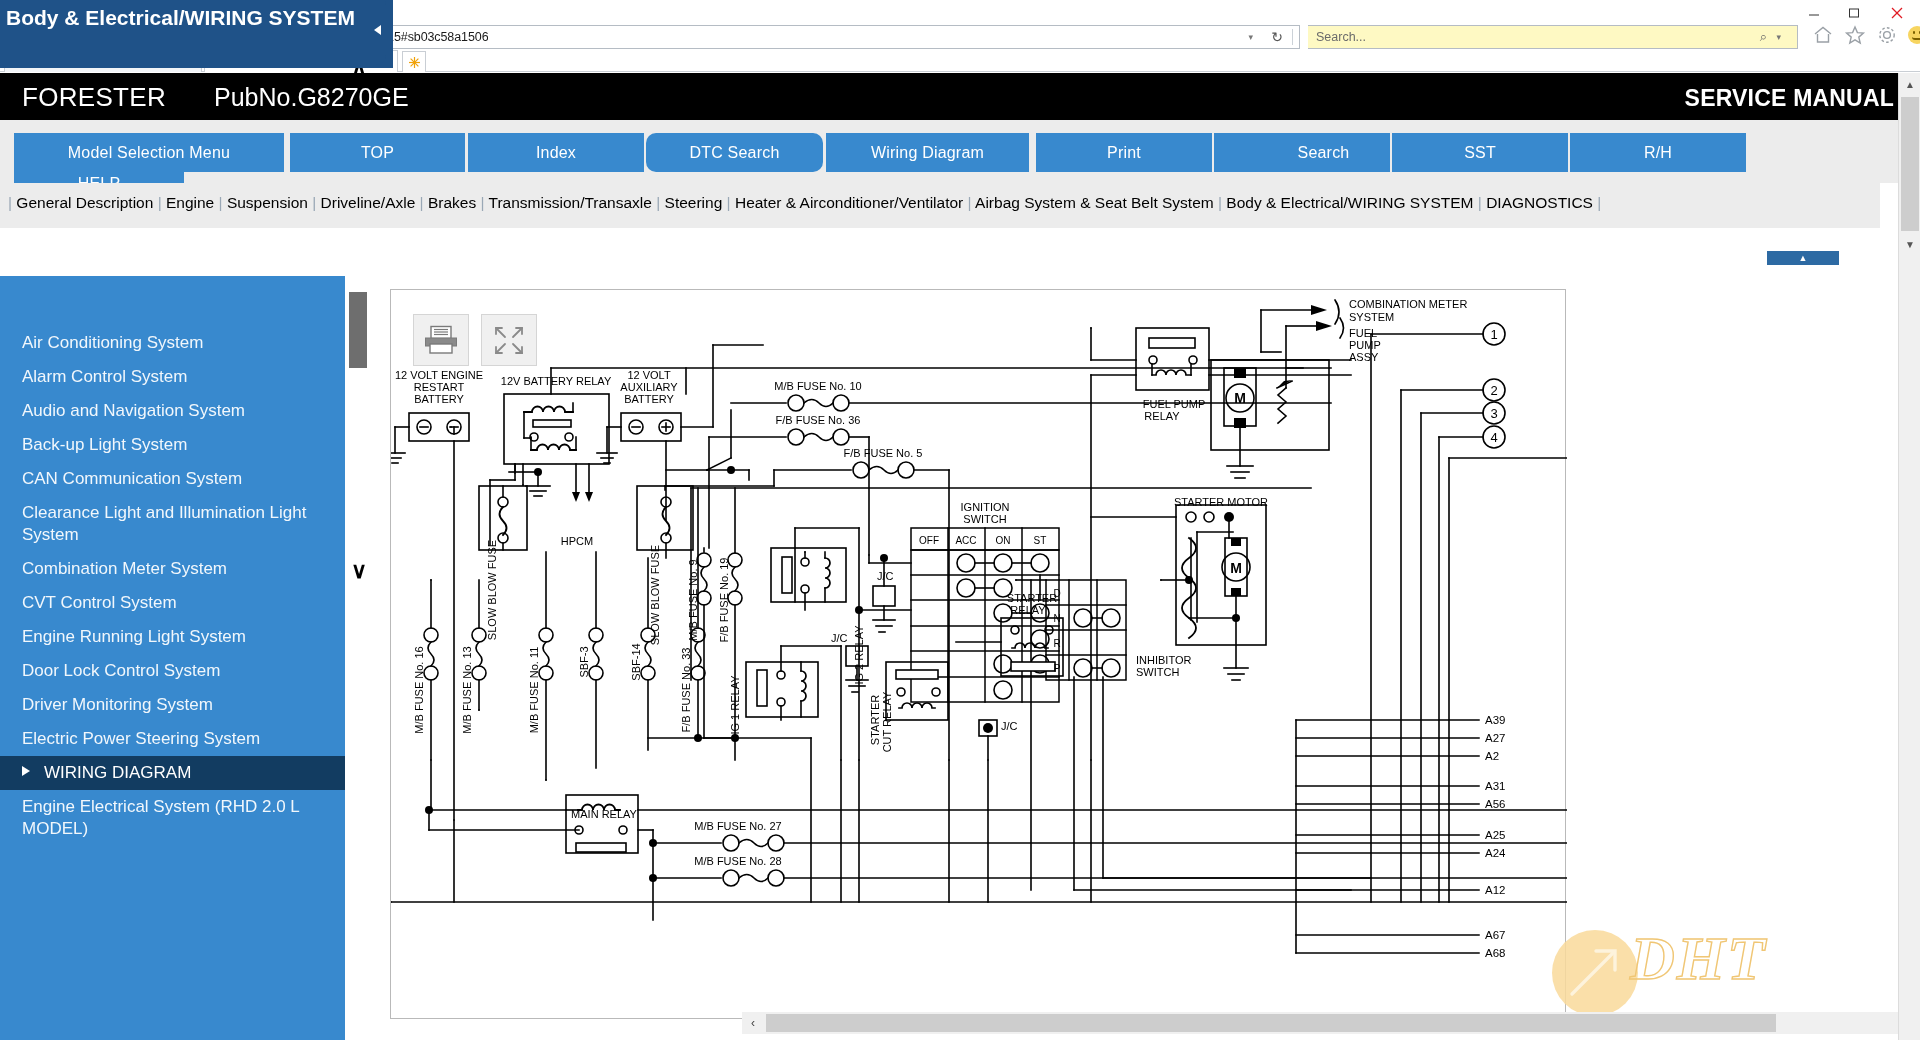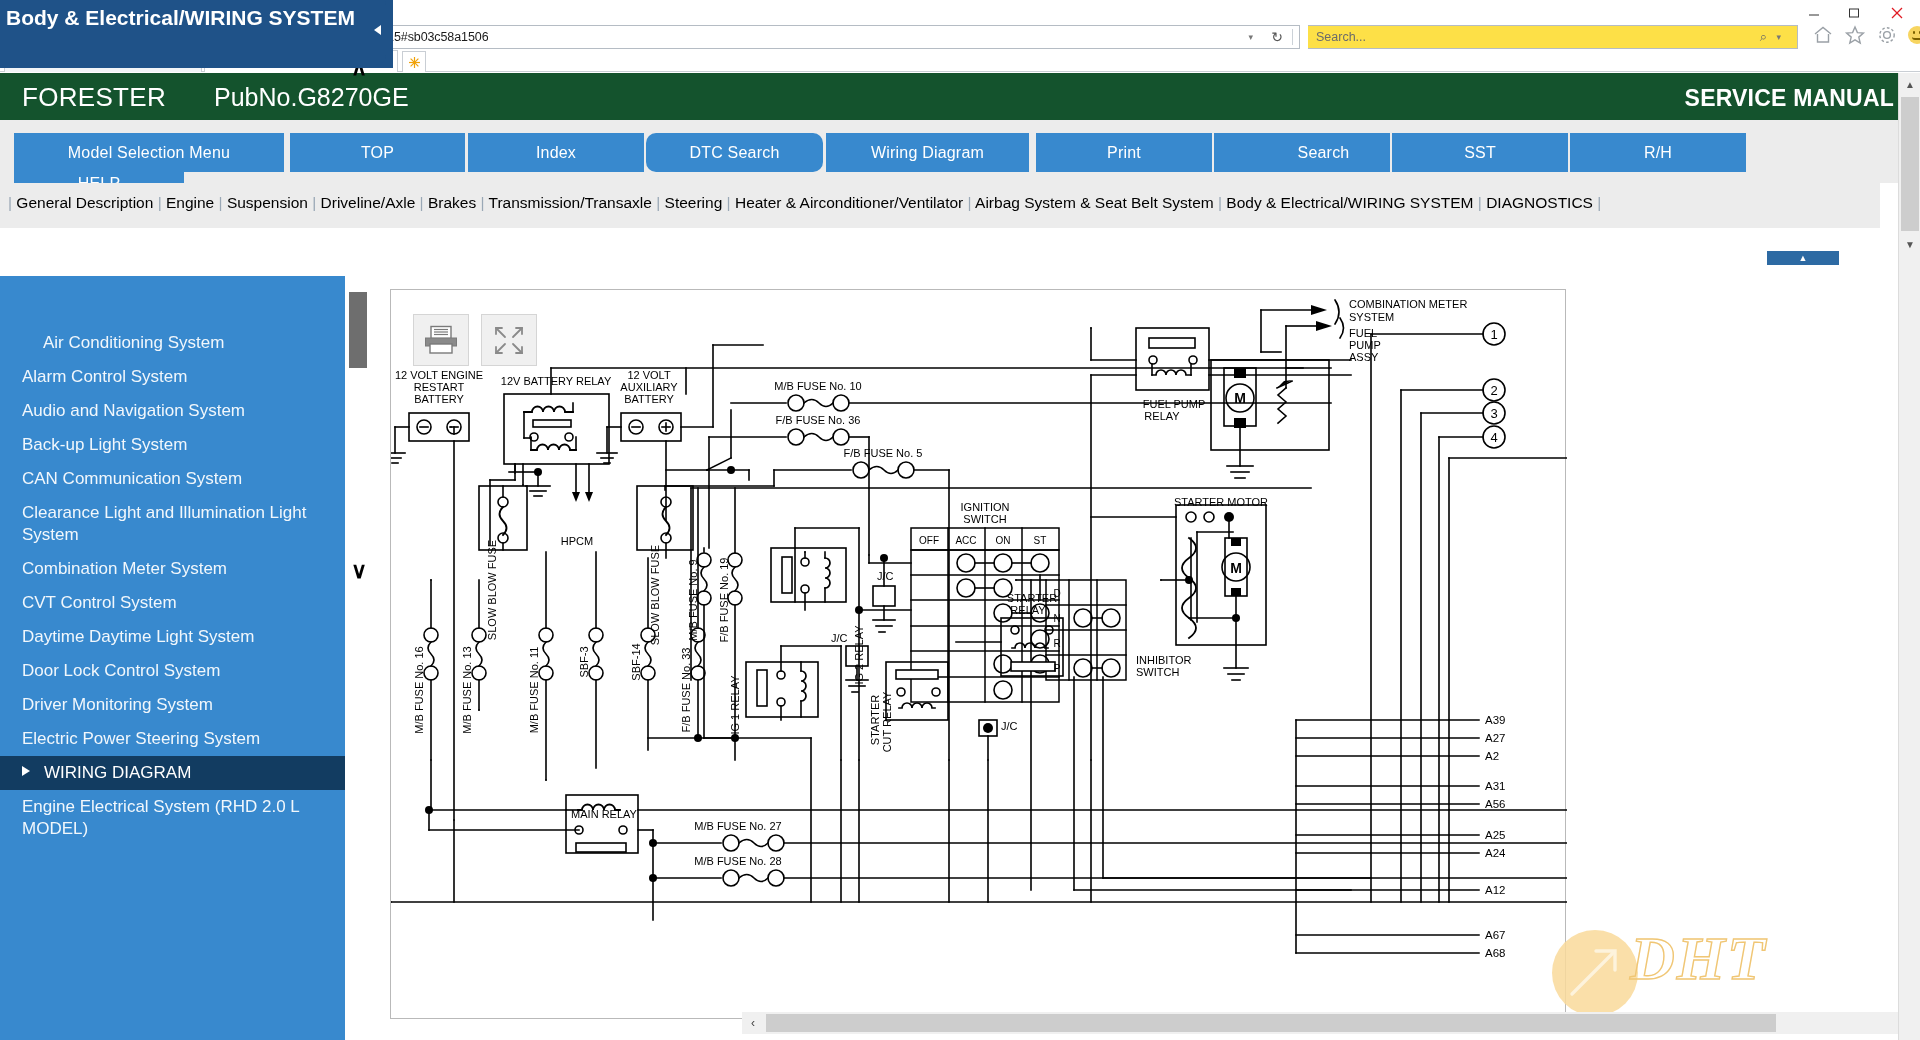--- a/index.html
+++ b/index.html
@@ -30,21 +30,21 @@
   #addr-wrap { position:absolute; left:72px; top:25px; width:1228px; height:24px;
                border:1px solid #b5bcc4; background:#fff; display:flex; align-items:center; }
   #addr-icon { width:20px; height:20px; margin-left:4px; flex:0 0 auto; }
   #addr-text { font-size:12.5px; color:#1b1b1b; margin-left:5px; white-space:nowrap;
                overflow:hidden; letter-spacing:-0.1px;}
   #addr-caret { position:absolute; right:46px; font-size:9px; color:#777; }
   #addr-refresh { position:absolute; right:16px; font-size:14px; color:#555; }
   #addr-sep { position:absolute; right:6px; top:3px; bottom:3px; width:1px; background:#ccd2d8; }
 
   #search-wrap { position:absolute; left:1308px; top:25px; width:490px; height:24px;
-                 border:1px solid #b5bcc4; border-left:none; background:#fde047;
+                 border:1px solid #b5bcc4; border-left:none; background:#fef9c3;
                  display:flex; align-items:center; }
   #search-ph { font-size:12.5px; color:#6b6b6b; margin-left:8px; }
   #search-mag { position:absolute; right:30px; font-size:13px; color:#666; }
   #search-caret { position:absolute; right:16px; font-size:9px; color:#777; }
 
   #chrome-icons { position:absolute; left:1812px; top:24px; display:flex; gap:10px; align-items:center; }
   .ci { width:22px; height:22px; }
   .ci svg { width:22px; height:22px; fill:none; stroke:#9aa0a6; stroke-width:1.4; }
   #smiley { width:18px; height:18px; border-radius:50%; background:#f7d560; position:relative; }
   #smiley:before, #smiley:after { content:""; position:absolute; width:2.4px; height:3.4px;
@@ -64,21 +64,21 @@
   #tab-0 { left:4px; width:198px; }
   #tab-1 { left:204px; width:194px; background:#fff; }
   #tab-1 .tclose { margin-left:auto; font-size:11px; color:#555; padding-left:4px; }
   #tab-new { position:absolute; left:402px; top:1px; width:24px; height:21px;
              border:1px solid #c9ced4; border-bottom:none; background:#fff;
              display:flex; align-items:center; justify-content:center; }
   #tab-new svg { width:13px; height:13px; }
 
   
   #banner { position:absolute; left:0; top:73px; width:1920px; height:53px;
-            background:#14532d; color:#fff; }
+            background:#000000; color:#fff; }
   #banner-model { position:absolute; left:22px; top:9px; font-size:26px; letter-spacing:.3px; }
   #banner-pub   { position:absolute; left:214px; top:10px; font-size:25px; }
   #banner-right { position:absolute; right:26px; top:12px; font-size:23px; font-weight:bold;
                   letter-spacing:.2px; }
 
   
   #btnbar { position:absolute; left:0; top:120px; width:1920px; height:63px; background:#ececec; }
   .navbtn { position:absolute; height:39px; background:#3889ce; color:#fff;
             display:flex; align-items:center; justify-content:center;
             font-size:16px; letter-spacing:.2px; }
@@ -102,21 +102,21 @@
               background:#cdcdcd; }
 
   
   #sidebar { position:absolute; left:0; top:276px; width:345px; bottom:0; background:#3889ce;
              overflow:hidden; }
   #sb-head { position:absolute; left:0; top:0; width:393px; height:68px; background:#1f5288;
              color:#fff; font-size:21px; font-weight:bold; line-height:26px; padding:5px 10px 0 6px;
              z-index:4; }
   #sb-list { position:absolute; left:0; top:60px; width:345px; bottom:0; }
   .sb-item { font-size:17px; color:#f1f7fc; padding:6px 14px 6px 22px; line-height:22px; }
-  .sb-item.clipped-top { padding-top:0; margin-top:-4px;margin-left:21px; }
+  .sb-item.clipped-top { padding-top:0; margin-top:-4px; }
   .sb-item.active { background:#123c61; color:#fff; position:relative; padding-left:44px; }
   .sb-item.active .tri { position:absolute; left:22px; top:10px; width:0; height:0;
       border-left:8px solid #fff; border-top:5px solid transparent; border-bottom:5px solid transparent; }
 
   
   #sb-up { position:absolute; left:348px; top:44px; width:22px; height:48px; color:#000;
            font-size:22px; display:flex; align-items:center; justify-content:center; font-weight:bold; }
   #sb-dn { position:absolute; left:348px; top:551px; width:22px; height:40px; color:#000;
            font-size:22px; display:flex; align-items:center; justify-content:center; font-weight:bold; }
   #sb-collapse { position:absolute; left:368px; top:-5px; width:18px; height:70px;
@@ -312,21 +312,21 @@
 <div id="sidebar">
   <div id="sb-list">
       <div class="sb-item clipped-top"><span>Air Conditioning System</span></div>
       <div class="sb-item"><span>Alarm Control System</span></div>
       <div class="sb-item"><span>Audio and Navigation System</span></div>
       <div class="sb-item"><span>Back-up Light System</span></div>
       <div class="sb-item"><span>CAN Communication System</span></div>
       <div class="sb-item"><span>Clearance Light and Illumination Light System</span></div>
       <div class="sb-item"><span>Combination Meter System</span></div>
       <div class="sb-item"><span>CVT Control System</span></div>
-      <div class="sb-item"><span>Daytime Daytime Light System</span></div>
+      <div class="sb-item"><span>Engine Running Light System</span></div>
       <div class="sb-item"><span>Door Lock Control System</span></div>
       <div class="sb-item"><span>Driver Monitoring System</span></div>
       <div class="sb-item"><span>Electric Power Steering System</span></div>
       <div class="sb-item active"><span class="tri"></span><span>WIRING DIAGRAM</span></div>
       <div class="sb-item"><span>Engine Electrical System (RHD 2.0 L MODEL)</span></div>
     </div>
 </div>
 <div id="sb-head">Body &amp; Electrical/WIRING SYSTEM</div>
 <div id="sb-collapse">
     <span class="arr"></span>

